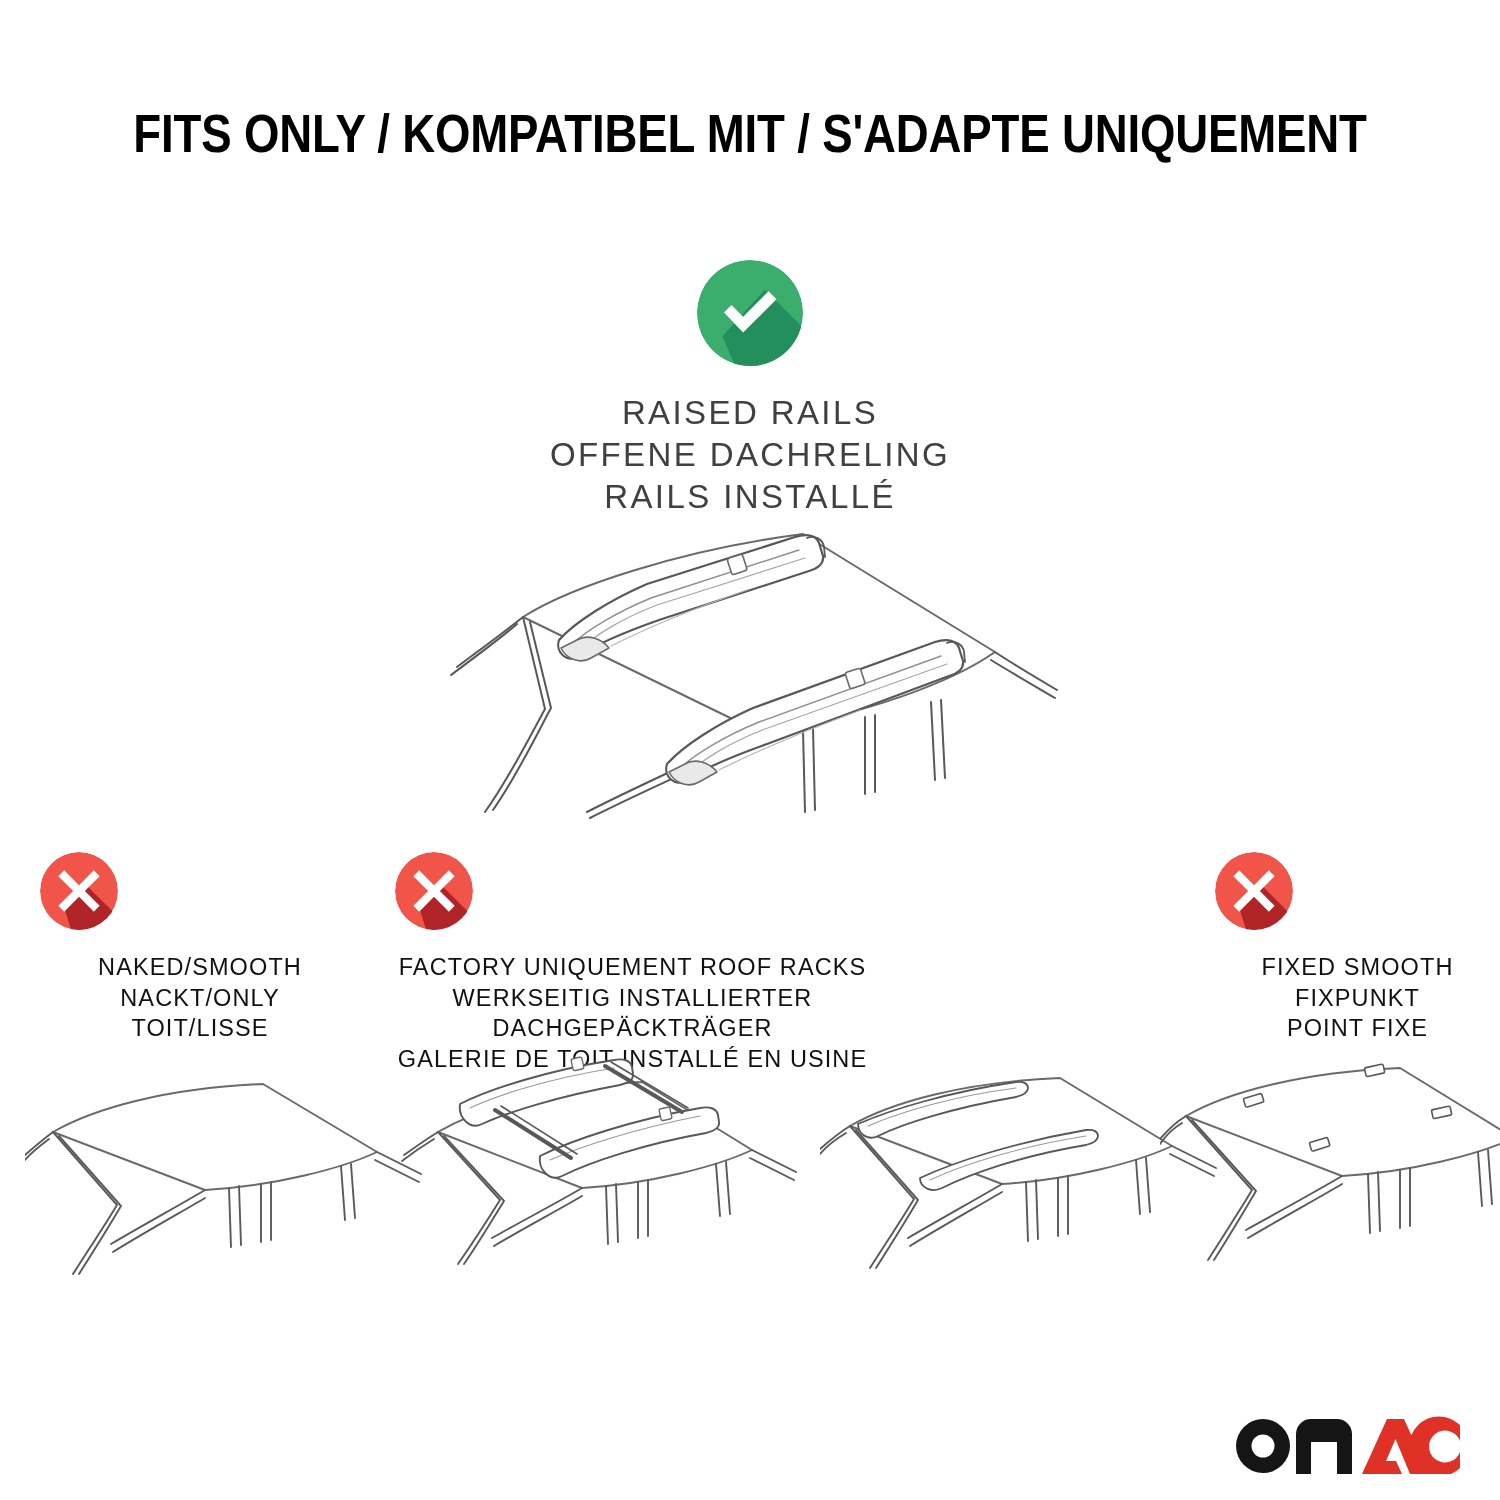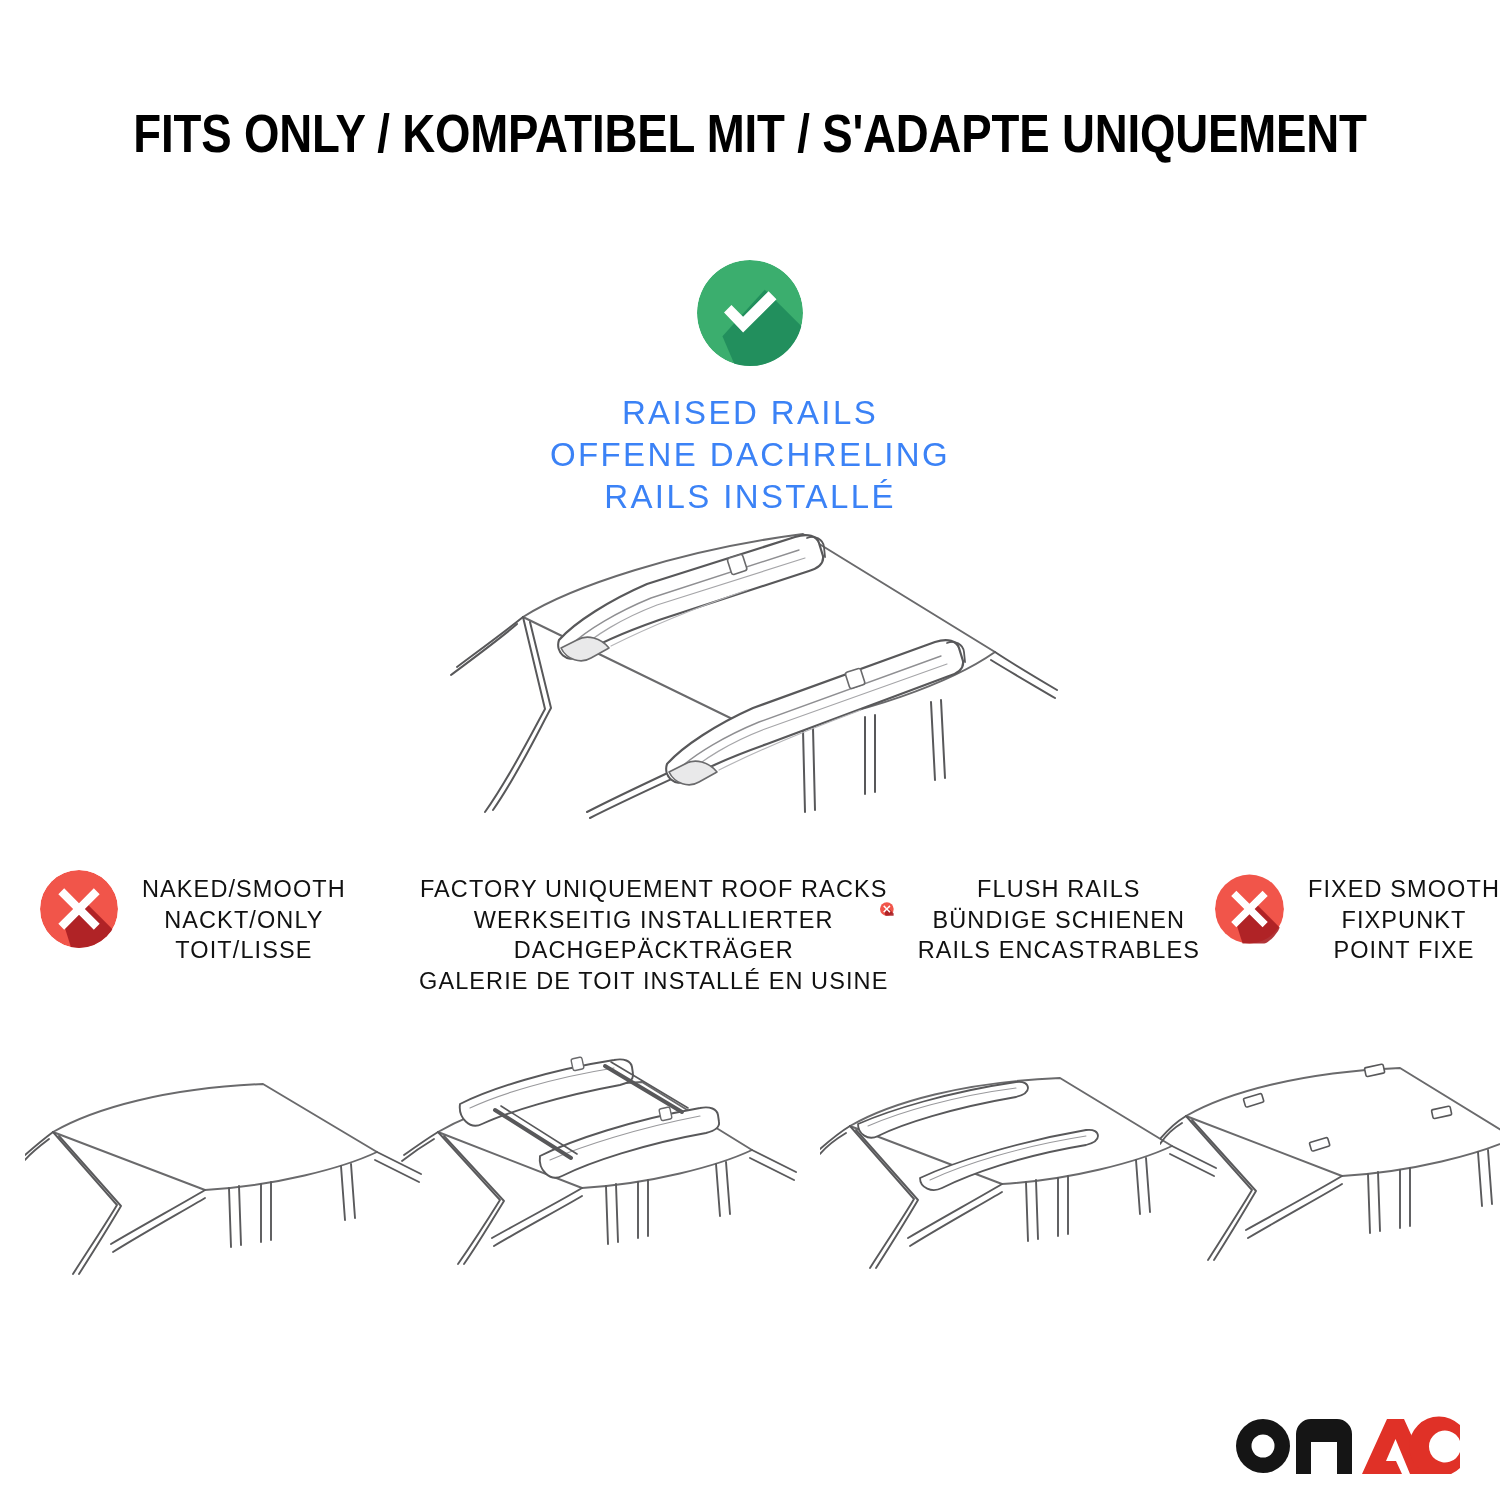--- a/index.html
+++ b/index.html
@@ -57,21 +57,21 @@
   .badge-ok { width: 106px; height: 106px; }
 
   .ok-caption {
     margin-top: 26px;
     text-align: center;
     font-family: "Liberation Sans", sans-serif;
     font-weight: 400;
     font-size: 33px;
     line-height: 1.28;
     letter-spacing: 2.4px;
-    color: #3b82f6;
+    color: #404040;
   }
   .ok-caption div { white-space: nowrap; }
 
   
   .hero-art {
     position: absolute;
     top: 512px;
     left: 395px;
     width: 710px;
     height: 320px;
@@ -83,23 +83,21 @@
     position: absolute;
     top: 852px;
     left: 0;
     width: 1500px;
     height: 230px;
   }
   .col {
     position: absolute;
     top: 0;
     display: flex;
-    flex-direction: row;
-    align-items: center;
-    gap: 24px;
+    flex-direction: column;
   }
   .col-0 { left: 40px;   width: 320px; }
   .col-1 { left: 395px;  width: 475px; }
   .col-2 { left: 880px;  width: 320px; }
   .col-3 { left: 1215px; width: 285px; }
 
   .badge-no { width: 78px; height: 78px; }
 
   .no-caption {
     margin-top: 22px;
@@ -237,35 +235,20 @@
         </svg>
       </div>
       <div class="no-caption">
         <div>FACTORY UNIQUEMENT ROOF RACKS</div>
         <div>WERKSEITIG INSTALLIERTER</div>
         <div>DACHGEPÄCKTRÄGER</div>
         <div>GALERIE DE TOIT INSTALLÉ EN USINE</div>
       </div>
     </div>
 
-    <div class="col col-2">
-      <div class="badge badge-no">
-        <svg viewBox="0 0 100 100" xmlns="http://www.w3.org/2000/svg">
-          <circle cx="50" cy="50" r="50" fill="#F1554A"></circle>
-          <path d="M57 40 L100 83 L100 100 L40 100 L30 68 Z" fill="#A81E22" opacity="0.9"></path>
-          <path d="M31 23.5 L50 42.5 L69 23.5 L76.5 31 L57.5 50 L76.5 69 L69 76.5
-                   L50 57.5 L31 76.5 L23.5 69 L42.5 50 L23.5 31 Z" fill="#ffffff"></path>
-        </svg>
-      </div>
-      <div class="no-caption">
-        <div>FLUSH RAILS</div>
-        <div>BÜNDIGE SCHIENEN</div>
-        <div>RAILS ENCASTRABLES</div>
-      </div>
-    </div>
 
     <div class="col col-3">
       <div class="badge badge-no">
         <svg viewBox="0 0 100 100" xmlns="http://www.w3.org/2000/svg">
           <circle cx="50" cy="50" r="50" fill="#F1554A"></circle>
           <path d="M57 40 L100 83 L100 100 L40 100 L30 68 Z" fill="#A81E22" opacity="0.9"></path>
           <path d="M31 23.5 L50 42.5 L69 23.5 L76.5 31 L57.5 50 L76.5 69 L69 76.5
                    L50 57.5 L31 76.5 L23.5 69 L42.5 50 L23.5 31 Z" fill="#ffffff"></path>
         </svg>
       </div>

